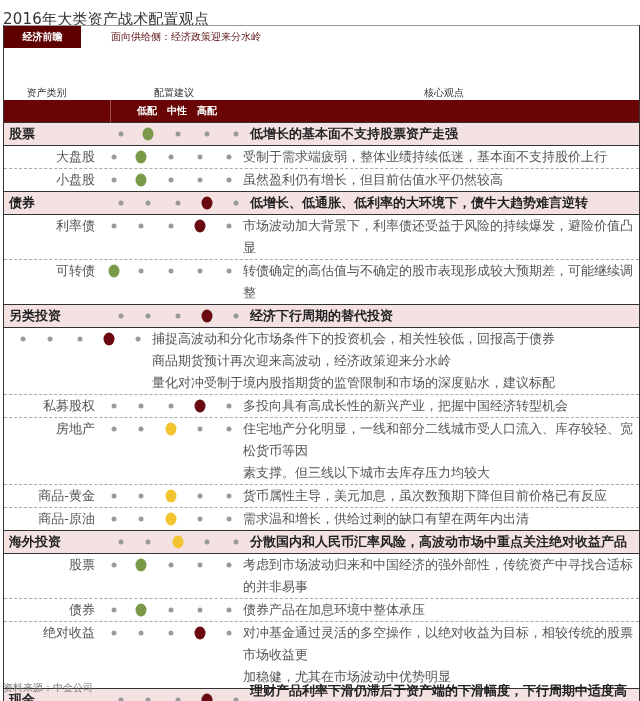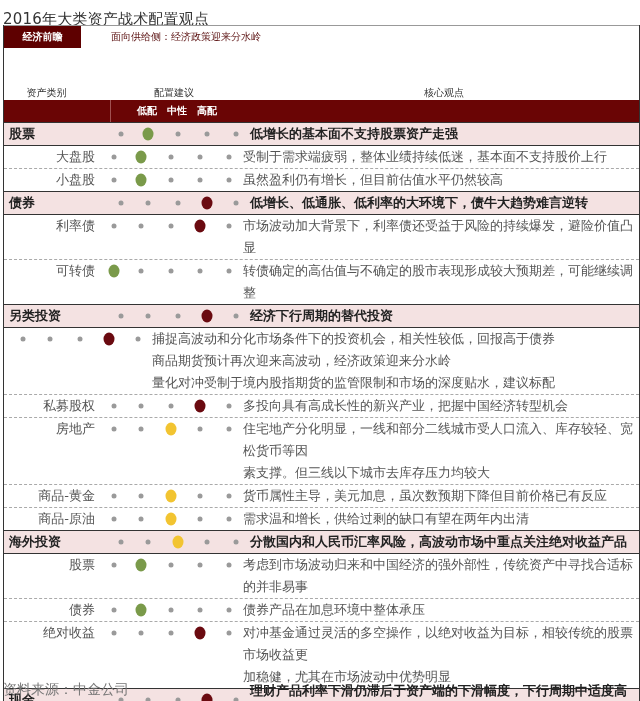--- a/index.html
+++ b/index.html
@@ -24,21 +24,21 @@
   .row.sub.last { border-bottom:none; }
   .row .name { width:93px; flex:none; }
   .row.cat .name { padding-left:5px; }
   .row.sub .name { text-align:right; padding-right:0; width:91px; line-height:22px; }
   .dots { width:145px; flex:none; display:flex; position:relative; height:22px; }
   .dot { position:absolute; top:50%; transform:translate(-50%,-50%); border-radius:50%; }
   .dot.small { width:5px; height:5px; background:#9a9a9a; }
   .dot.big { width:11px; height:13px; }
   .view { flex:1; padding-left:3px; }
   .row.sub .view { line-height:22px; }
-  .source { position:absolute; left:3px; top:681px; font-size:14px; color:#777;text-align:right; }
+  .source { position:absolute; left:3px; top:681px; font-size:10px; color:#777;text-align:right; }
 </style>
 </head>
 <body>
 
 <div class="title">2016年大类资产战术配置观点</div>
 
 <div class="table">
   <div class="macro-head">
     <div class="macro-badge">经济前瞻</div>
     <div class="macro-title">面向供给侧：经济政策迎来分水岭</div>

